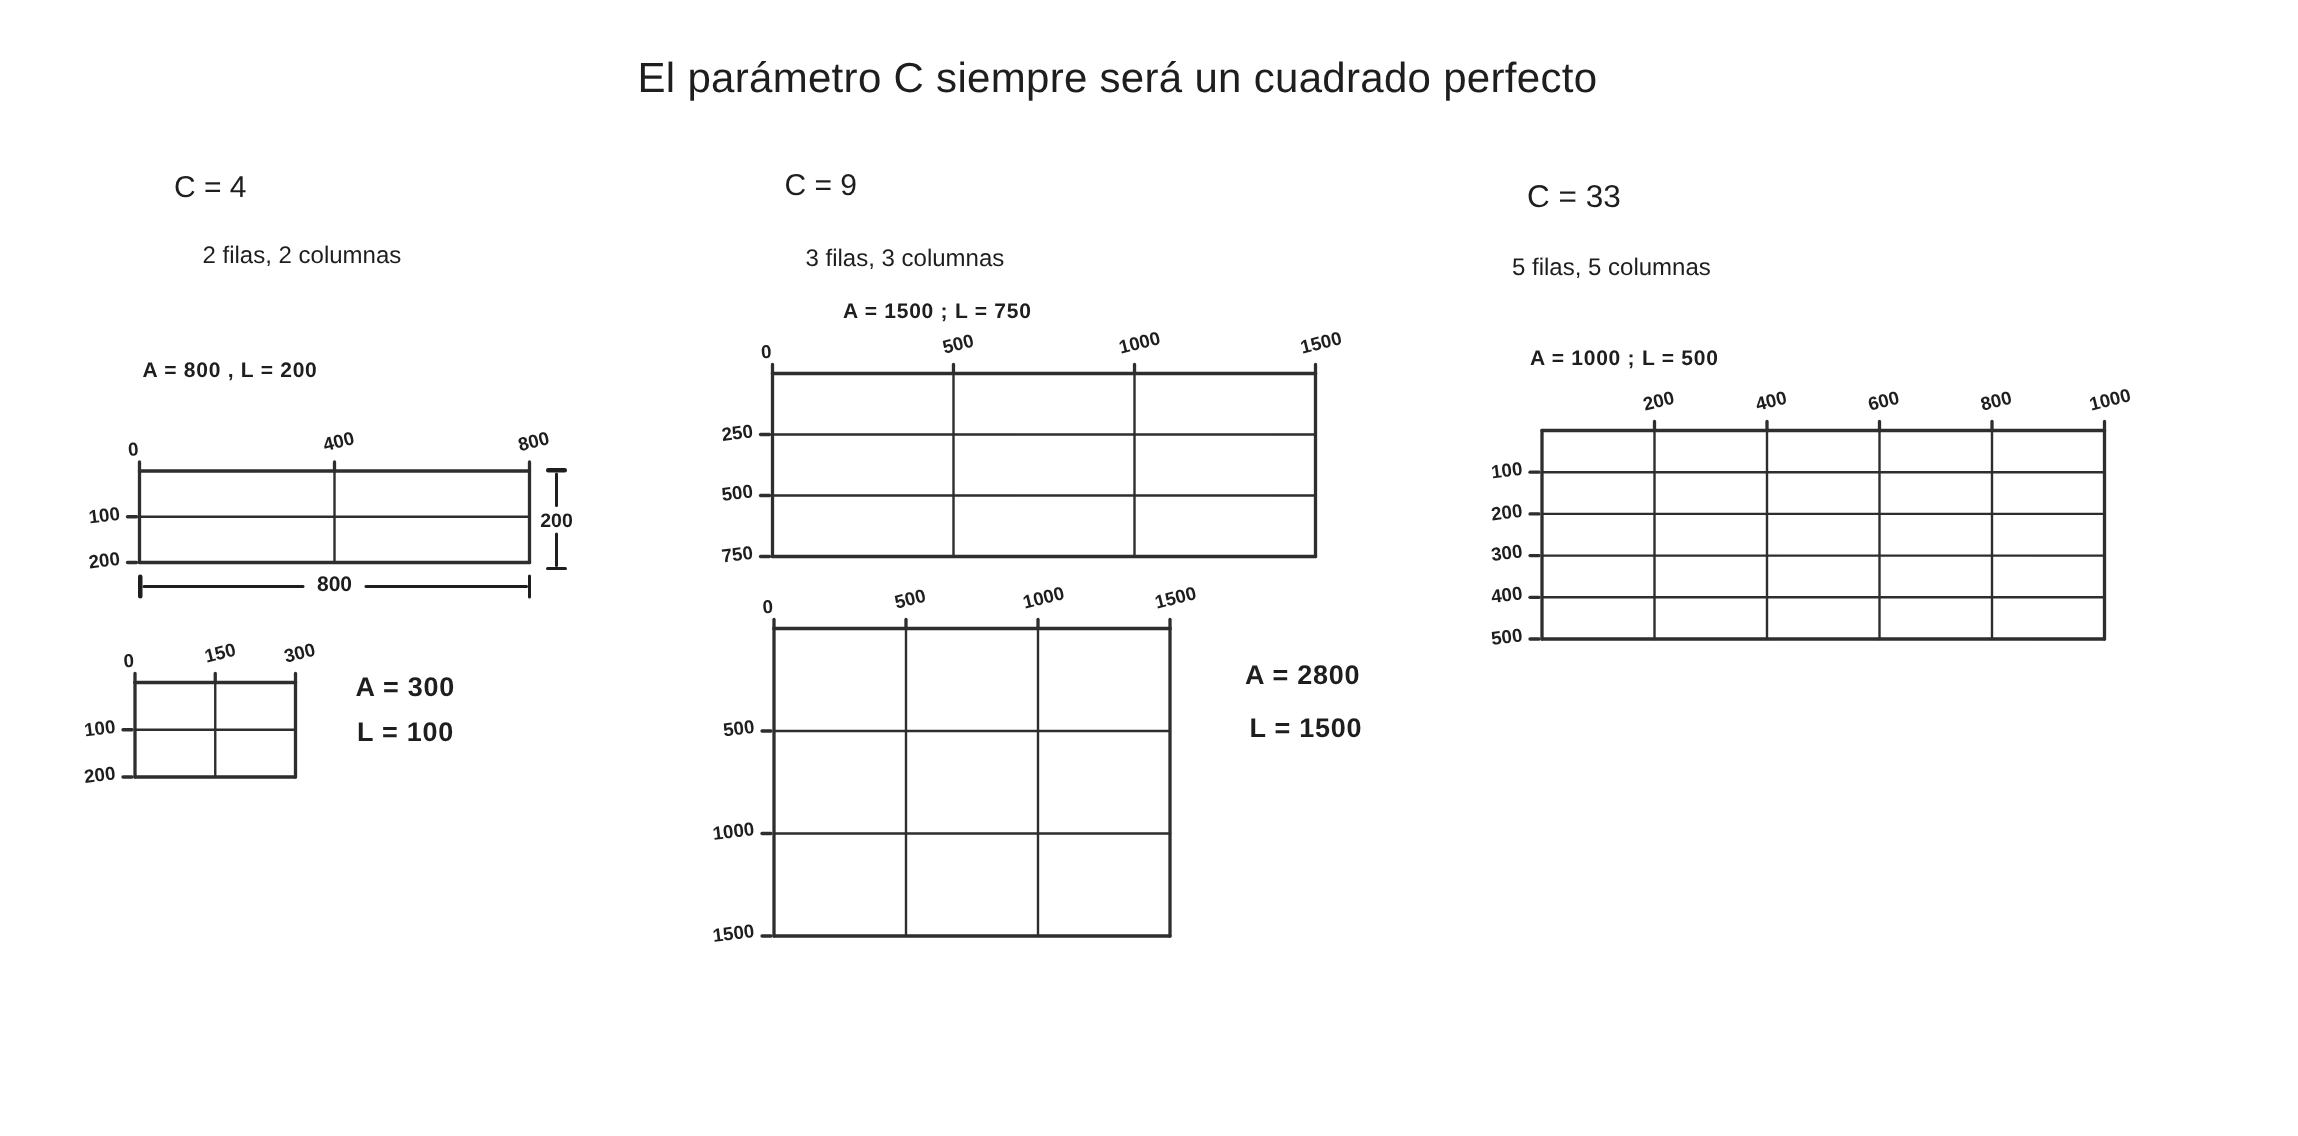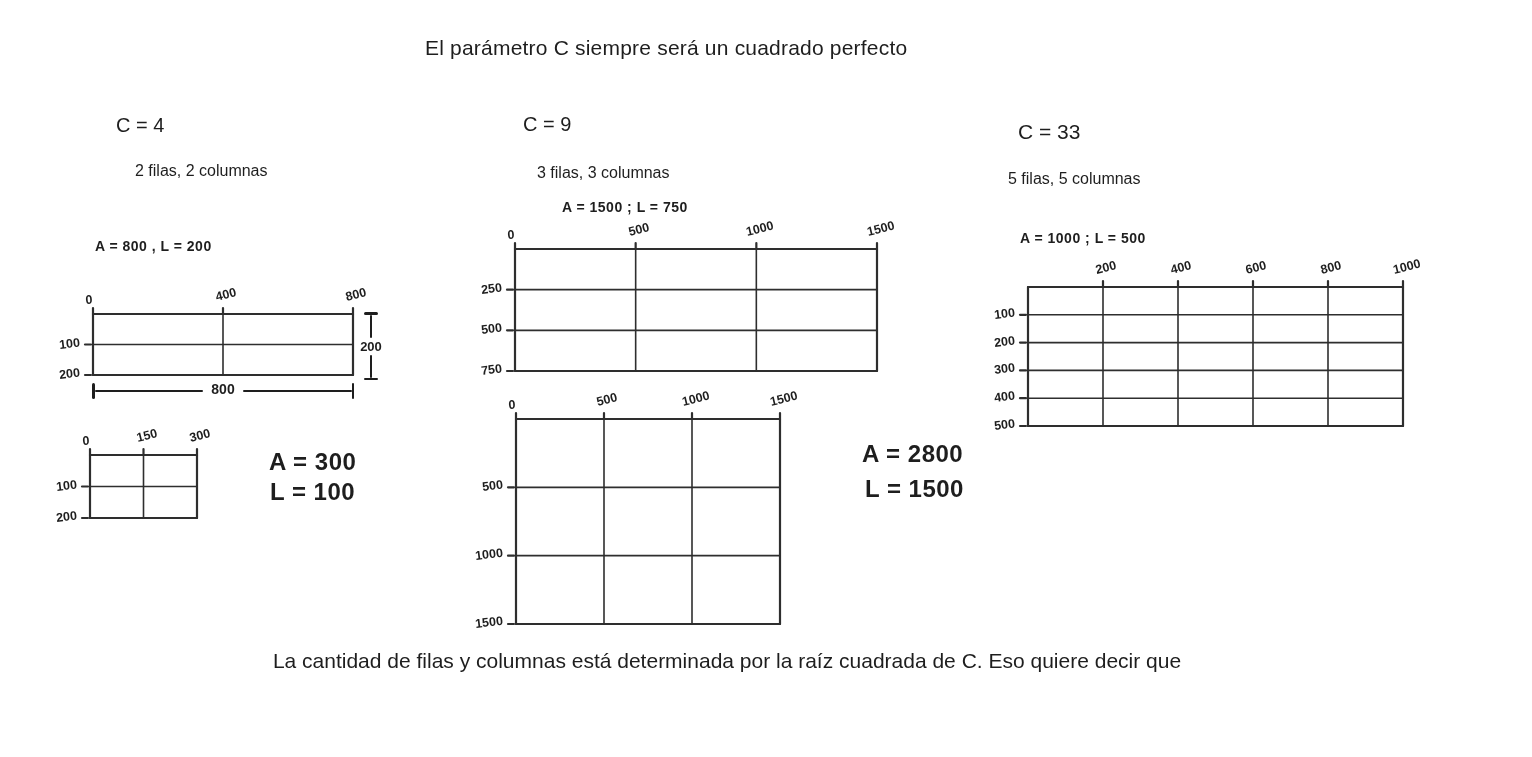--- a/index.html
+++ b/index.html
@@ -2,25 +2,25 @@
 <html><head>
 <meta charset="utf-8">
 <style>
   html,body{margin:0;padding:0;background:#ffffff;}
   #canvas{
     position:relative;width:1532px;height:757px;background:#ffffff;overflow:hidden;
     font-family:"Liberation Sans","DejaVu Sans",sans-serif;
     --ink:#1e1e1e;--line:#2e2e2e;color:var(--ink);
   }
   .t{position:absolute;white-space:nowrap;color:var(--ink);}
-  .title{font-size:21px;letter-spacing:.2px;}
+  .title{font-size:28px;letter-spacing:.2px;}
   .heading{font-size:20px;}
   .sub{font-size:16px;}
   .params{font-size:14px;font-weight:700;letter-spacing:.5px;}
-  .side-label{font-size:24px;font-weight:700;letter-spacing:.5px;margin-left:32px;}
+  .side-label{font-size:18px;font-weight:700;letter-spacing:.5px;}
   .footer{position:absolute;left:0;top:645px;width:1454px;text-align:center;
           font-size:21px;line-height:31px;color:var(--ink);}
   .grid{position:absolute;}
   .grid svg{overflow:visible;}
   .tick{position:absolute;font-size:12.5px;font-weight:700;color:var(--ink);
         white-space:nowrap;transform-origin:left center;}
   .tick-top{top:-24px;transform:translateX(-35%) rotate(-14deg);}
   .tick-zero{top:-21px;transform:translateX(-110%) rotate(-4deg);}
   .tick-left{left:-13px;transform:translate(-100%,-50%) rotate(-7deg);}
   .dim-v{position:absolute;display:flex;flex-direction:column;align-items:center;width:26px;}
@@ -198,16 +198,15 @@
       <span class="tick tick-top" style="left: 300px;">800</span>
       <span class="tick tick-top" style="left: 375px;">1000</span>
       <span class="tick tick-left" style="top: 27.8px;">100</span>
       <span class="tick tick-left" style="top: 55.6px;">200</span>
       <span class="tick tick-left" style="top: 83.4px;">300</span>
       <span class="tick tick-left" style="top: 111.2px;">400</span>
       <span class="tick tick-left" style="top: 139px;">500</span>
     </div>
 
   <div class="footer">
-    <div>La cantidad de filas y columnas está determinada por la raíz cuadrada de C. Eso quiere decir que</div>
   </div>
 
 </div>
 
 </body></html>

